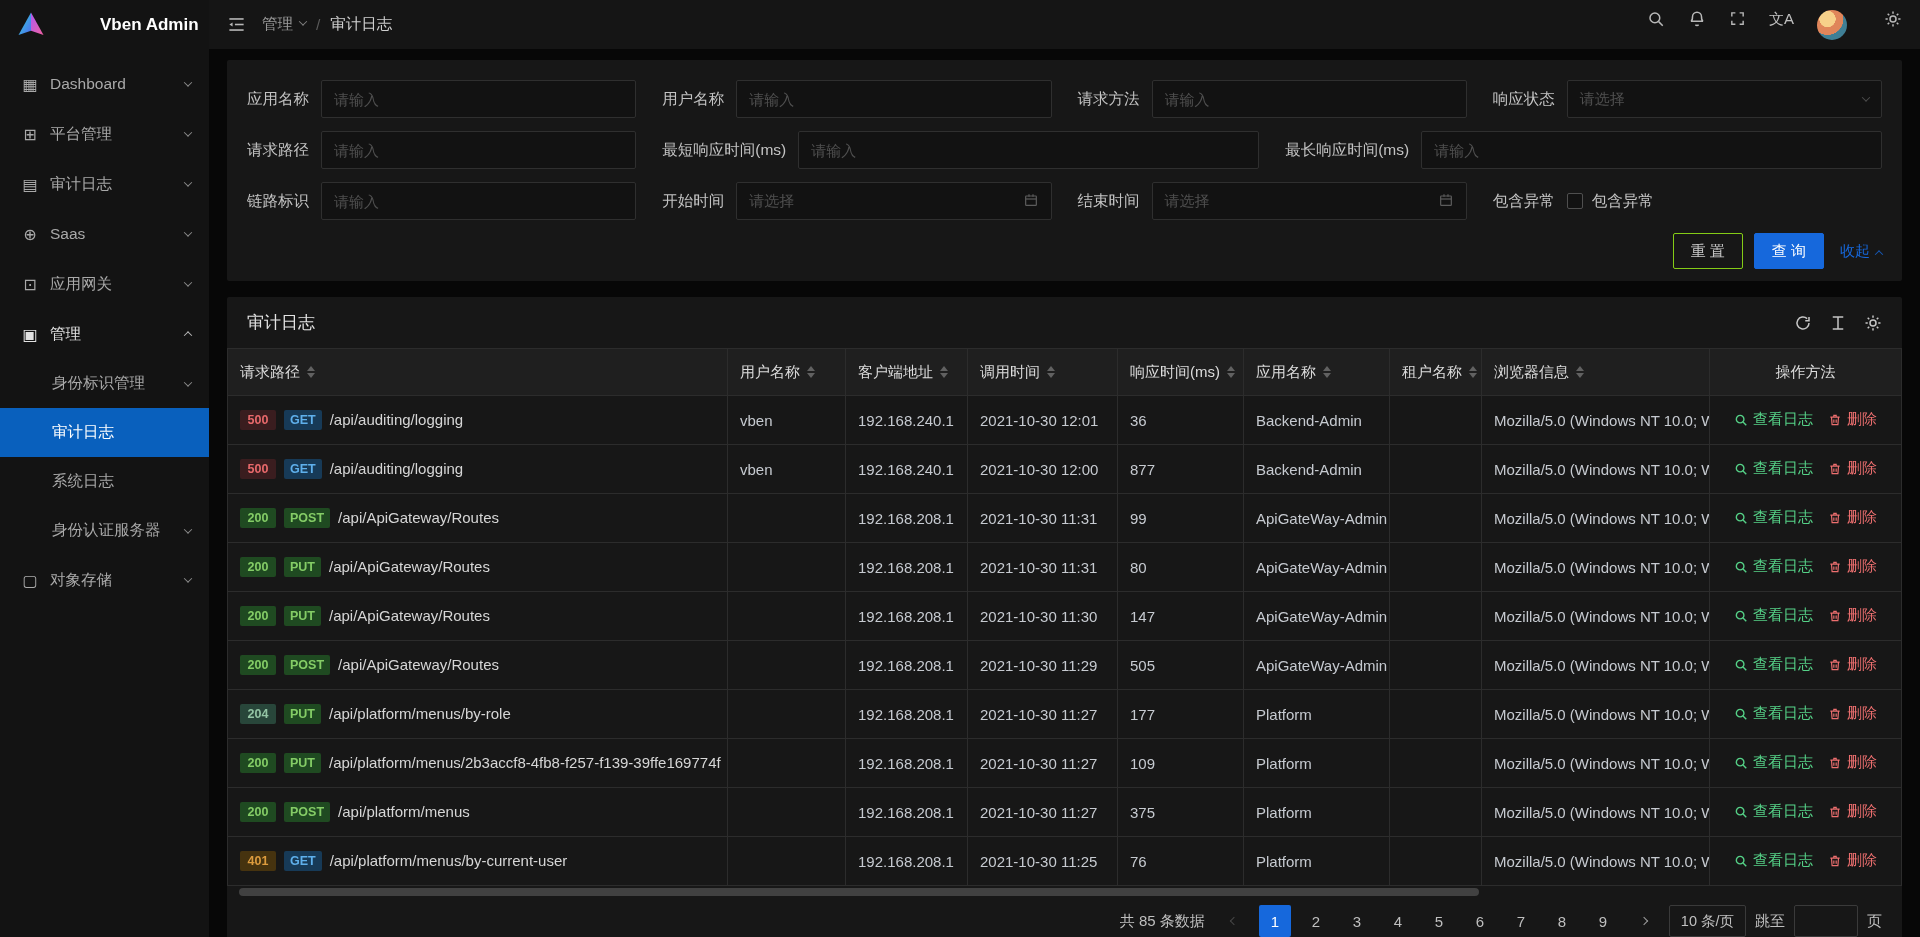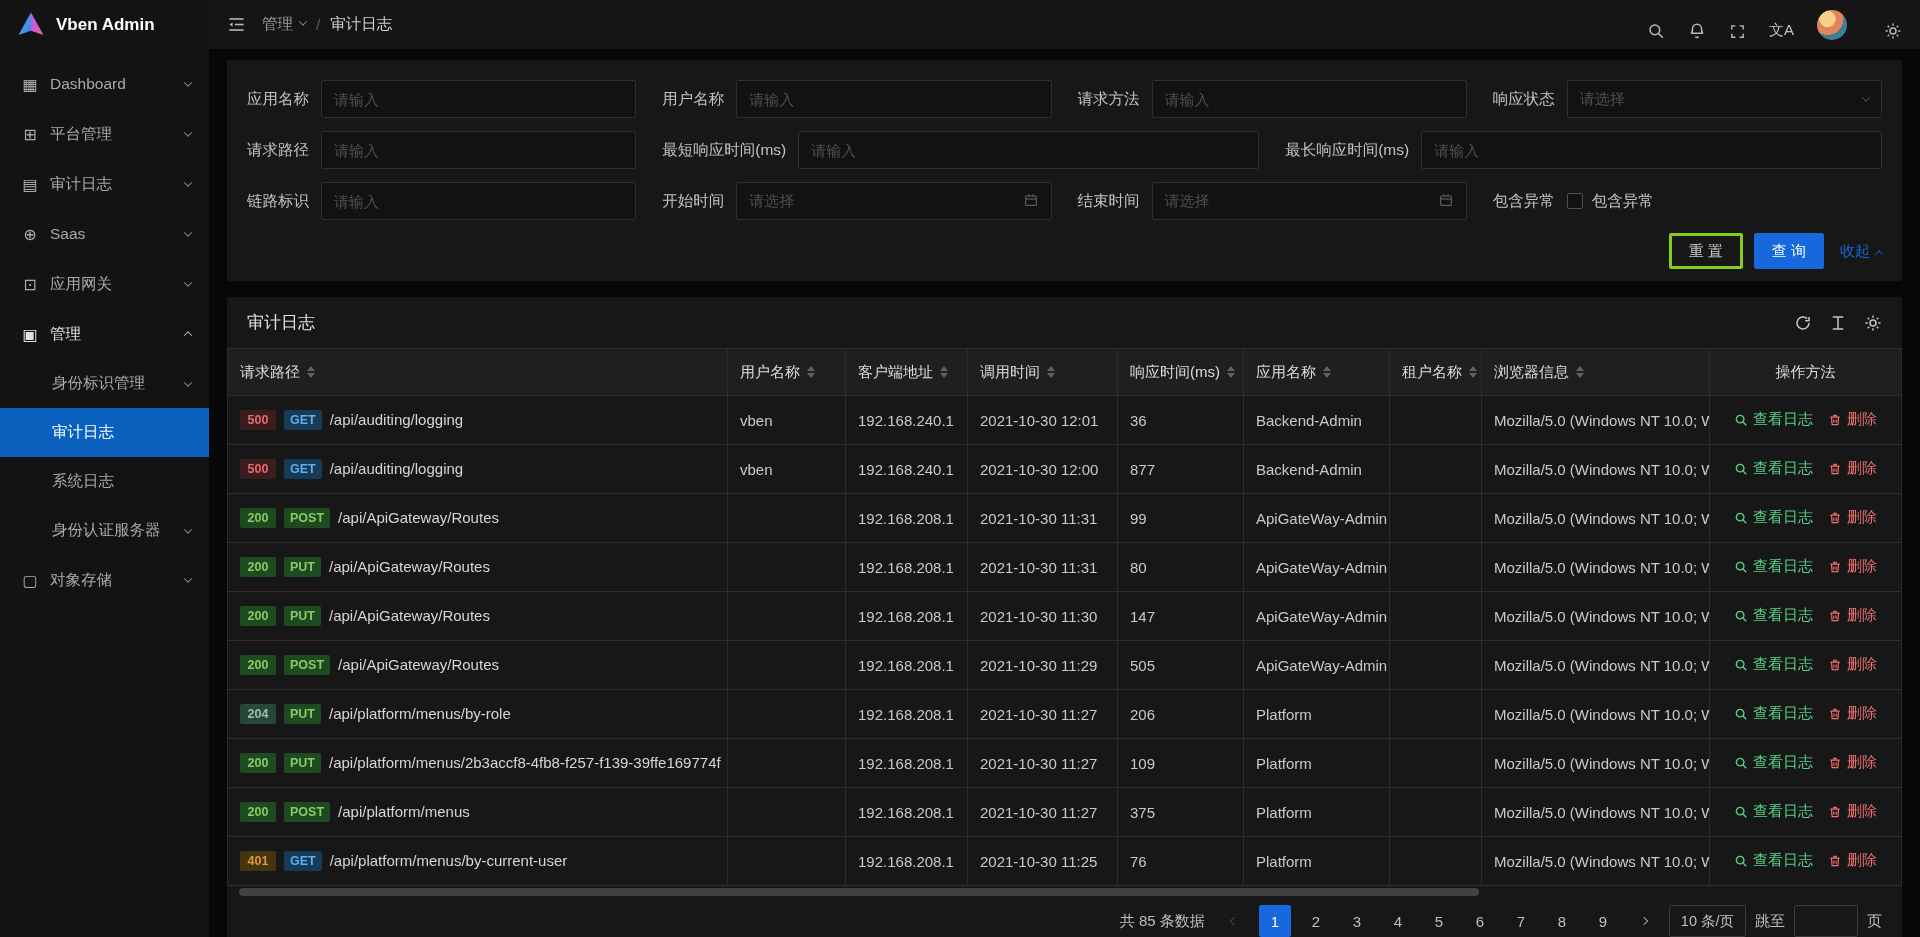--- a/index.html
+++ b/index.html
@@ -8,21 +8,21 @@
     font-family:"Liberation Sans","DejaVu Sans",sans-serif;
     background:var(--page-bg,#070707);
     color:var(--text,#c9c9c9);
     font-size:15px;
   }
   .layout { display:flex; width:100%; height:100%; }
 
   
   .sidebar { width:209px; flex-shrink:0; background:var(--sidebar-bg,#131313); height:100%; }
   .logo-row { height:49px; display:flex; align-items:center; gap:10px; padding-left:16px; cursor:pointer; }
-  .logo-title { color:#ffffff; font-weight:bold; font-size:17px; }
+  .logo-title { color:#ffffff; font-weight:bold; font-size:17px;margin-left:44px; }
   .menu { padding-top:10px; }
   .menu-item { height:50px; display:flex; align-items:center; gap:10px; padding:0 18px 0 20px; color:#a9a9a9; cursor:pointer; font-size:15.5px; }
   .menu-item.expanded { color:#e2e2e2; }
   .mi-icon { width:20px; font-size:16px; text-align:center; }
   .mi-label { flex:1; white-space:nowrap; overflow:hidden; }
   .submenu-item { height:49px; display:flex; align-items:center; padding:0 18px 0 52px; color:#a9a9a9; cursor:pointer; font-size:15.5px;font-family:Liberation Mono, monospace; }
   .submenu-item.active { background:var(--menu-active,#0960bd); color:#ffffff; }
 
   
   .chev { width:8px; height:8px; border-right:1.6px solid currentColor; border-bottom:1.6px solid currentColor; display:inline-block; transform:rotate(45deg) translate(-1px,-1px); opacity:.8; }
@@ -34,21 +34,21 @@
   
   .main { flex:1; display:flex; flex-direction:column; min-width:0; }
   .topbar { height:49px; background:var(--topbar-bg,#151515); display:flex; align-items:center; padding:0 18px; flex-shrink:0; }
   .tb-icon { color:#b8b8b8; cursor:pointer; display:inline-flex; align-items:center; justify-content:center; }
   .fold { margin-right:16px; }
   .breadcrumb { display:flex; align-items:center; gap:10px; font-size:15.5px; }
   .bc-item { color:#9a9a9a; display:inline-flex; align-items:center; gap:7px; cursor:pointer; }
   .bc-item .chev { margin-top:-3px; }
   .bc-sep { color:#5a5a5a; }
   .bc-item.current { color:#cfcfcf; cursor:default; }
-  .tb-right { margin-left:auto; display:flex; align-items:flex-end; gap:23px; }
+  .tb-right { margin-left:auto; display:flex; align-items:flex-start; gap:23px; }
   .translate { font-size:15px; color:#c0c0c0; }
   .avatar { width:30px; height:30px; border-radius:50%; cursor:pointer;
     background:radial-gradient(circle at 35% 30%, #f7d08a 0 28%, #e0855a 29% 55%, #3f7f95 56% 100%); }
   .gear { margin-left:14px; }
 
   .content { flex:1; padding:11px 18px 10px; display:flex; flex-direction:column; gap:16px; min-height:0; }
   .card { background:var(--surface,#171717); border-radius:2px; }
 
   
   .filter-card { padding:20px 20px 12px; }
@@ -60,21 +60,21 @@
   .control { flex:1; height:38px; background:#121212; border:1px solid #2f2f2f; border-radius:2px; color:#d0d0d0; font-size:15px; padding:0 12px; min-width:0; font-family:inherit; }
   input.control::placeholder { color:var(--placeholder,#4f4f4f); }
   .control.fake { display:flex; align-items:center; justify-content:space-between; cursor:pointer; }
   .control.fake .ph { color:var(--placeholder,#4f4f4f); }
   .control.fake .chev, .cal-icon { color:#5c5c5c; }
   .control.bare { background:transparent; border:none; display:flex; align-items:center; padding:0; }
   .checkbox { width:16px; height:16px; border:1.5px solid #4f4f4f; border-radius:2px; display:inline-block; margin-right:9px; cursor:pointer; background:#121212; }
   .cb-text { color:#c3c3c3; font-size:15.5px; }
   .form-actions { display:flex; justify-content:flex-end; align-items:center; gap:11px; margin-top:13px; }
   .btn { height:36px; padding:0 17px; border-radius:2px; font-size:15px; cursor:pointer; font-family:inherit; }
-  .btn.default { background:transparent; border:3px solid #84cc16; color:#c9c9c9; }
+  .btn.default { background:transparent; border:1px solid #84cc16; color:#c9c9c9; }
   .btn.primary { background:var(--primary,#1668dc); border:1px solid var(--primary,#1668dc); color:#ffffff; }
   .collapse-link { color:var(--primary,#1668dc); display:inline-flex; align-items:center; gap:6px; margin-left:5px; cursor:pointer; font-size:15px; }
   .collapse-link .chev { margin-top:3px; }
 
   
   .table-card { display:flex; flex-direction:column; }
   .card-head { display:flex; align-items:center; justify-content:space-between; padding:14px 20px; }
   .card-title { font-size:17px; font-weight:500; color:#e3e3e3; }
   .toolbar { display:flex; align-items:center; gap:17px; }
   .tool-icon { color:#c6c6c6; cursor:pointer; display:inline-flex; }
@@ -600,21 +600,21 @@
                       <line x1="14" y1="11" x2="14" y2="16.5"></line>
                     </svg>
                     <span>删除</span>
                   </a></td>
               </tr>
               <tr>
                 <td class="path-cell"><span class="badge green2">204</span><span class="badge green">PUT</span><span class="path-text">/api/platform/menus/by-role</span></td>
                 <td></td>
                 <td>192.168.208.1</td>
                 <td>2021-10-30 11:27</td>
-                <td>206</td>
+                <td>177</td>
                 <td>Platform</td>
                 <td></td>
                 <td>Mozilla/5.0 (Windows NT 10.0; Win</td>
                 <td class="action-cell"><a class="action view">
                     <svg viewBox="0 0 24 24" width="14" height="14">
                       <circle cx="10.5" cy="10.5" r="6.5" fill="none" stroke="currentColor" stroke-width="2.4"></circle>
                       <line x1="15.5" y1="15.5" x2="21" y2="21" stroke="currentColor" stroke-width="2.4"></line>
                     </svg>
                     <span>查看日志</span>
                   </a><a class="action del">

